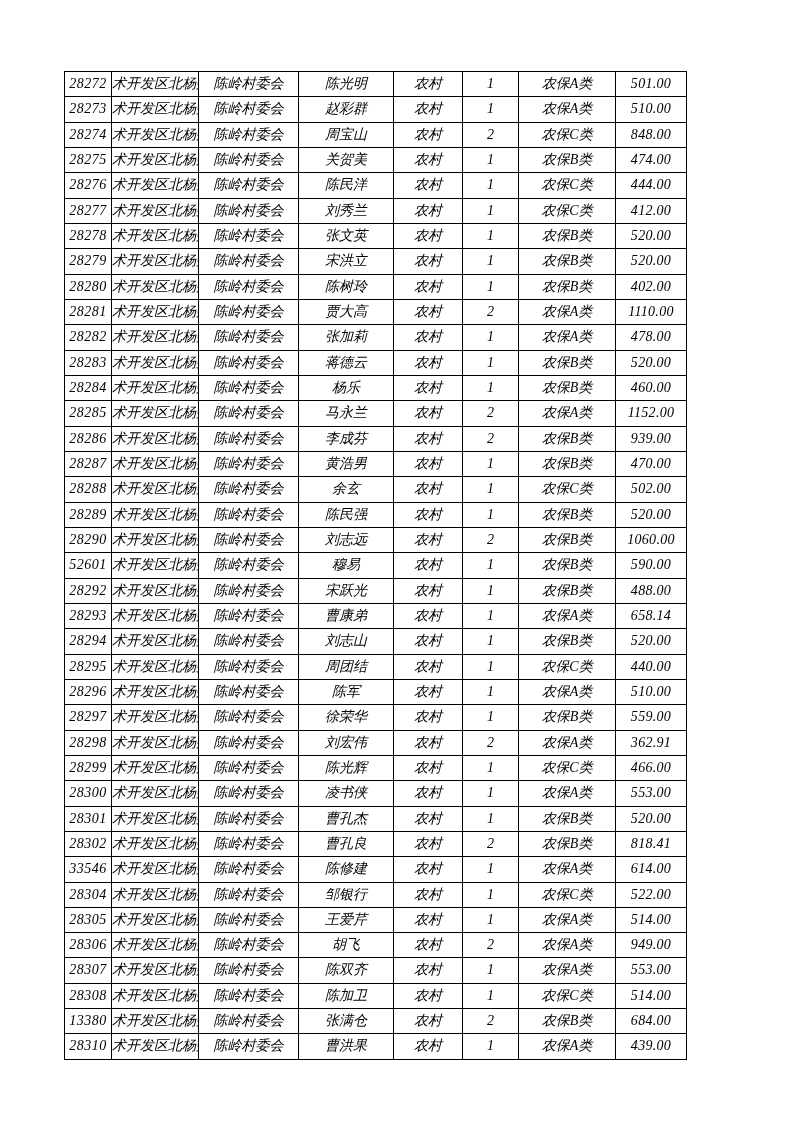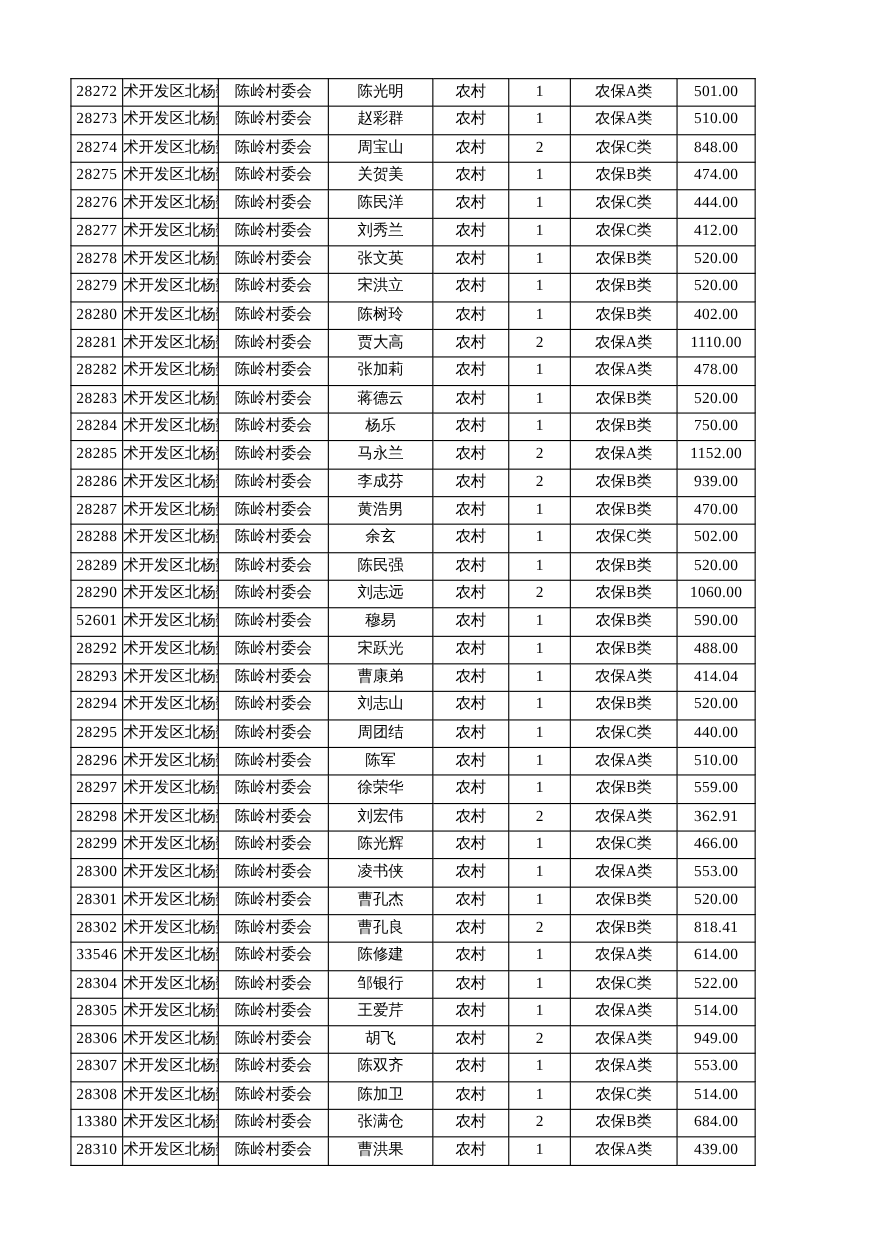--- a/index.html
+++ b/index.html
@@ -20,20 +20,21 @@
     background: #ffffff;
     overflow: hidden;
   }
   table.benefits {
     position: absolute;
     left: 64px;
     top: 71px;
     width: 622px;
     border-collapse: collapse;
     table-layout: fixed;
+    font-style: italic;
   }
   table.benefits td {
     border: 1px solid #000000;
     height: 24.33px;            
     padding: 0;
     font-size: 14px;
     line-height: 24.33px;
     text-align: center;
     vertical-align: middle;
     white-space: nowrap;
@@ -195,21 +196,21 @@
           <td class="c-amount">520.00</td>
         </tr>
         <tr>
           <td class="c-id">28284</td>
           <td class="c-district">术开发区北杨数</td>
           <td class="c-village">陈岭村委会</td>
           <td class="c-name">杨乐</td>
           <td class="c-type">农村</td>
           <td class="c-count">1</td>
           <td class="c-category">农保B类</td>
-          <td class="c-amount">750.00</td>
+          <td class="c-amount">460.00</td>
         </tr>
         <tr>
           <td class="c-id">28285</td>
           <td class="c-district">术开发区北杨数</td>
           <td class="c-village">陈岭村委会</td>
           <td class="c-name">马永兰</td>
           <td class="c-type">农村</td>
           <td class="c-count">2</td>
           <td class="c-category">农保A类</td>
           <td class="c-amount">1152.00</td>
@@ -285,21 +286,21 @@
           <td class="c-amount">488.00</td>
         </tr>
         <tr>
           <td class="c-id">28293</td>
           <td class="c-district">术开发区北杨数</td>
           <td class="c-village">陈岭村委会</td>
           <td class="c-name">曹康弟</td>
           <td class="c-type">农村</td>
           <td class="c-count">1</td>
           <td class="c-category">农保A类</td>
-          <td class="c-amount">414.04</td>
+          <td class="c-amount">658.14</td>
         </tr>
         <tr>
           <td class="c-id">28294</td>
           <td class="c-district">术开发区北杨数</td>
           <td class="c-village">陈岭村委会</td>
           <td class="c-name">刘志山</td>
           <td class="c-type">农村</td>
           <td class="c-count">1</td>
           <td class="c-category">农保B类</td>
           <td class="c-amount">520.00</td>

